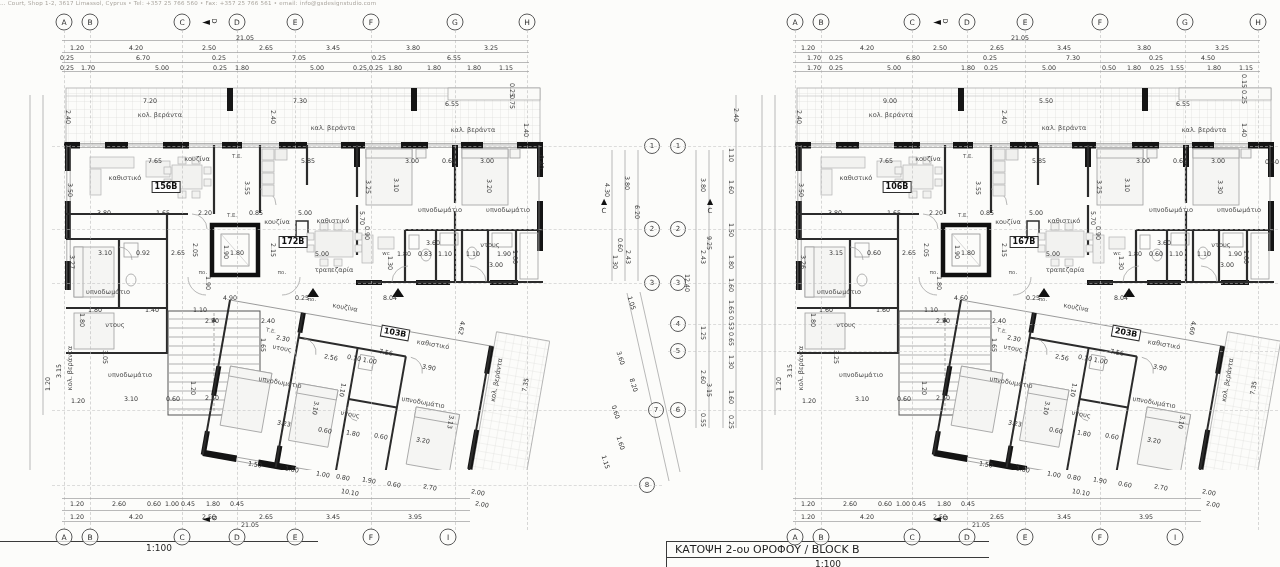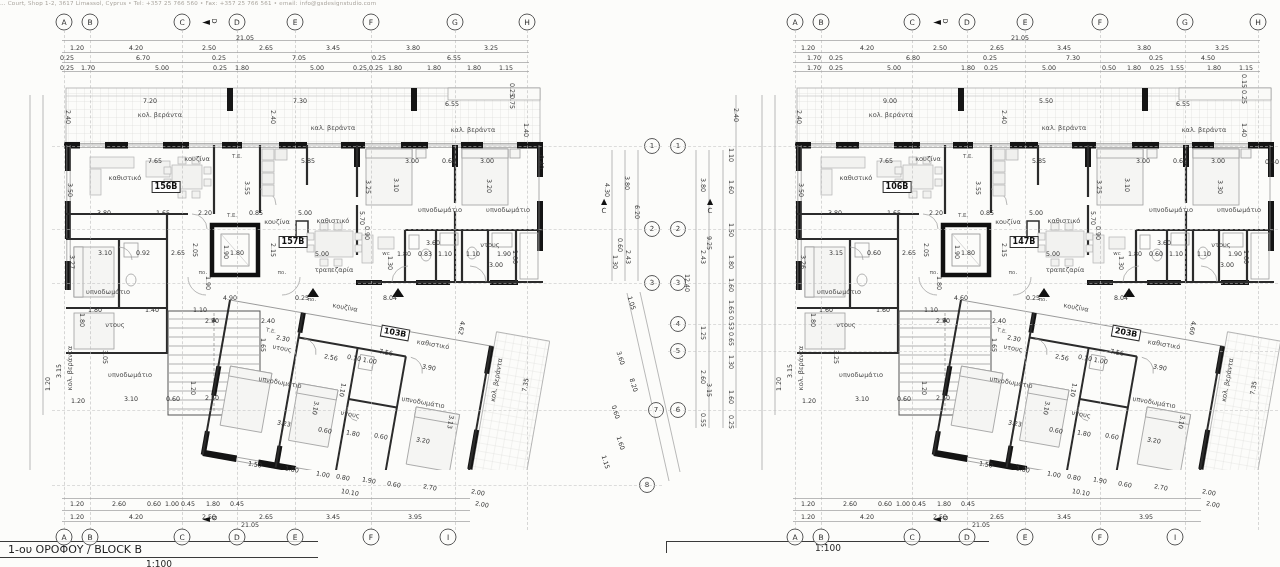--- a/index.html
+++ b/index.html
@@ -248,24 +248,24 @@
       <line x1="627" y1="293" x2="669" y2="481"></line>
         <line x1="640" y1="292" x2="680" y2="472"></line>
       <line x1="30" y1="95" x2="30" y2="470"></line>
         <line x1="43" y1="95" x2="43" y2="415"></line>
       <line x1="762" y1="95" x2="762" y2="470"></line>
         <line x1="775" y1="95" x2="775" y2="415"></line>
     </g>
   </svg>
 
   <div class="titleblock" id="tb-left">
-    <div class="t">1-ου ΟΡΟΦΟΥ / BLOCK B</div>
     <div class="sc">1:100</div>
   </div>
   <div class="titleblock" id="tb-right">
+    <div class="t">ΚΑΤΟΨΗ 2-ου ΟΡΟΦΟΥ / BLOCK B</div>
     <div class="sc">1:100</div>
   </div>
 
 <div class="bubble" style="left: 64px; top: 22px;">A</div>
     <div class="vdash" style="left: 64px; top: 30px; height: 500px;"></div>
     <div class="bubble" style="left: 90px; top: 22px;">B</div>
     <div class="vdash" style="left: 90px; top: 30px; height: 500px;"></div>
     <div class="bubble" style="left: 182px; top: 22px;">C</div>
     <div class="vdash" style="left: 182px; top: 30px; height: 500px;"></div>
     <div class="bubble" style="left: 237px; top: 22px;">D</div>
@@ -358,21 +358,21 @@
     <div class="txt" style="left: 104px; top: 212px;">3.80</div>
     <div class="txt" style="left: 163px; top: 212px;">1.65</div>
     <div class="txt" style="left: 205px; top: 212px;">2.20</div>
     <div class="txt s" style="left: 232px; top: 215px;">Τ.Ε.</div>
     <div class="txt" style="left: 256px; top: 212px;">0.85</div>
     <div class="txt" style="left: 305px; top: 212px;">5.00</div>
     <div class="txt" style="left: 362px; top: 218px; transform: translate(-50%, -50%) rotate(90deg);">5.70</div>
     <div class="txt" style="left: 367px; top: 233px; transform: translate(-50%, -50%) rotate(90deg);">0.90</div>
     <div class="txt r" style="left: 277px; top: 222px;">κουζίνα</div>
     <div class="txt r" style="left: 333px; top: 221px;">καθιστικό</div>
-    <div class="txt u" style="left: 293px; top: 242px;">157B</div>
+    <div class="txt u" style="left: 293px; top: 242px;">172B</div>
     <div class="txt" style="left: 322px; top: 253px;">5.00</div>
     <div class="txt r" style="left: 334px; top: 270px;">τραπεζαρία</div>
     <div class="txt" style="left: 273px; top: 250px; transform: translate(-50%, -50%) rotate(90deg);">2.15</div>
     <div class="txt" style="left: 237px; top: 252px;">1.80</div>
     <div class="txt" style="left: 226px; top: 252px; transform: translate(-50%, -50%) rotate(90deg);">1.90</div>
     <div class="txt s" style="left: 203px; top: 272px;">πο.</div>
     <div class="txt s" style="left: 282px; top: 272px;">πο.</div>
     <div class="txt" style="left: 433px; top: 242px;">3.60</div>
     <div class="txt s" style="left: 386px; top: 253px;">wc</div>
     <div class="txt" style="left: 404px; top: 253px;">1.80</div>
@@ -560,21 +560,21 @@
     <div class="txt" style="left: 835px; top: 212px;">3.80</div>
     <div class="txt" style="left: 894px; top: 212px;">1.65</div>
     <div class="txt" style="left: 936px; top: 212px;">2.20</div>
     <div class="txt s" style="left: 963px; top: 215px;">Τ.Ε.</div>
     <div class="txt" style="left: 987px; top: 212px;">0.85</div>
     <div class="txt" style="left: 1036px; top: 212px;">5.00</div>
     <div class="txt" style="left: 1093px; top: 218px; transform: translate(-50%, -50%) rotate(90deg);">5.70</div>
     <div class="txt" style="left: 1098px; top: 233px; transform: translate(-50%, -50%) rotate(90deg);">0.90</div>
     <div class="txt r" style="left: 1008px; top: 222px;">κουζίνα</div>
     <div class="txt r" style="left: 1064px; top: 221px;">καθιστικό</div>
-    <div class="txt u" style="left: 1024px; top: 242px;">147B</div>
+    <div class="txt u" style="left: 1024px; top: 242px;">167B</div>
     <div class="txt" style="left: 1053px; top: 253px;">5.00</div>
     <div class="txt r" style="left: 1065px; top: 270px;">τραπεζαρία</div>
     <div class="txt" style="left: 1004px; top: 250px; transform: translate(-50%, -50%) rotate(90deg);">2.15</div>
     <div class="txt" style="left: 968px; top: 252px;">1.80</div>
     <div class="txt" style="left: 957px; top: 252px; transform: translate(-50%, -50%) rotate(90deg);">1.90</div>
     <div class="txt s" style="left: 934px; top: 272px;">πο.</div>
     <div class="txt s" style="left: 1013px; top: 272px;">πο.</div>
     <div class="txt" style="left: 1164px; top: 242px;">3.60</div>
     <div class="txt s" style="left: 1117px; top: 253px;">wc</div>
     <div class="txt" style="left: 1135px; top: 253px;">1.80</div>

